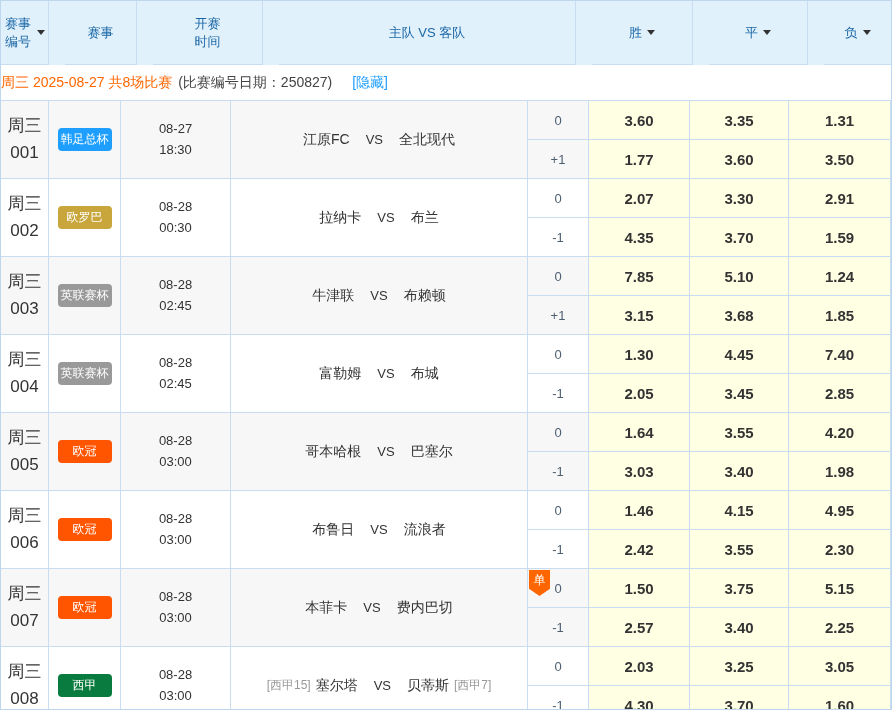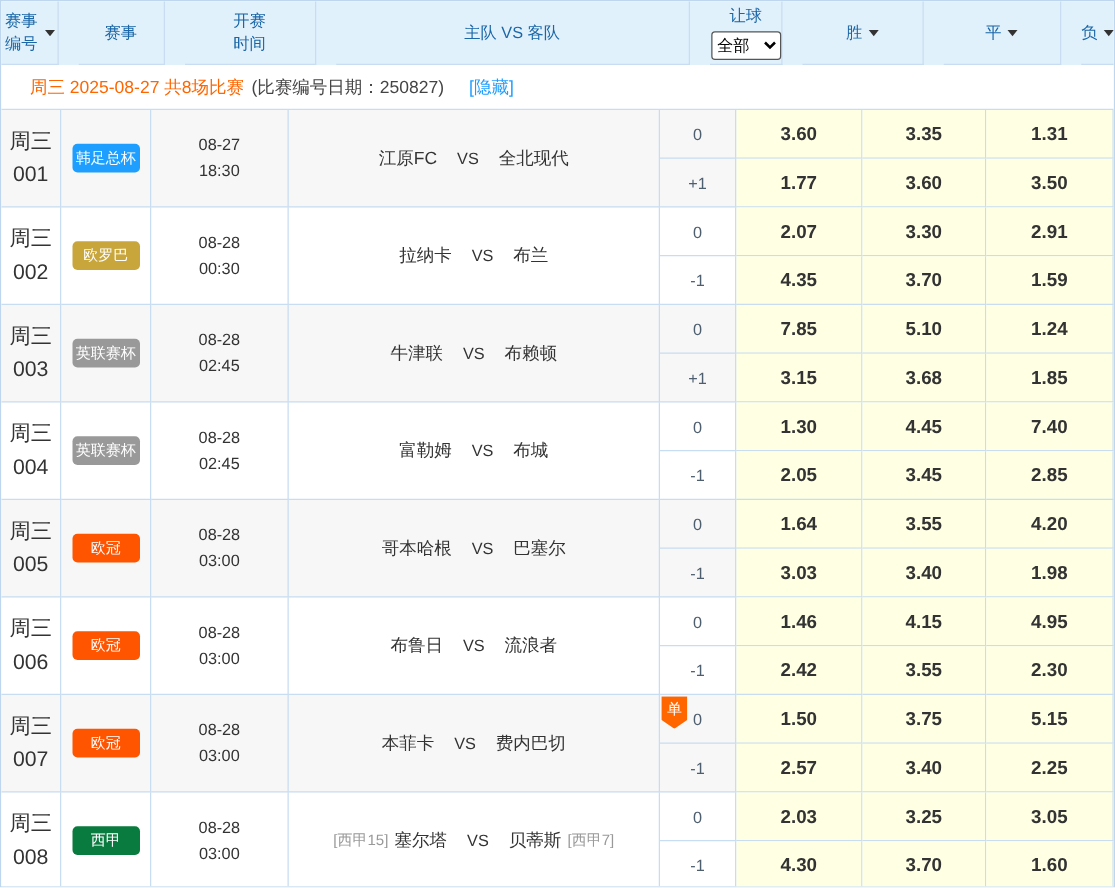--- a/index.html
+++ b/index.html
@@ -9,21 +9,21 @@
     color: #333;
   }
   .table {
     width: 892px; height: 710px;
     border: 1px solid #bed7ee;
     overflow: hidden;
     background: #fff;
   }
   
   .header-row {
-    display: flex; height: 51px;
+    display: flex; height: 64px;
     background: #e1f1fc; color: #1a66a6; font-size: 13px; gap: 16px;
   }
   .hcell {
     display: flex; align-items: center; justify-content: center;
     border-right: 1px solid #c8ddf1; border-bottom: 1px solid #c8ddf1;
     text-align: center;
   }
   .hcell:last-child { border-right: none; }
   .c1 { width: 48px; }
   .c2 { width: 72px; }
@@ -41,21 +41,21 @@
   }
   .handicap-col-header { flex-direction: column; gap: 3px; }
   .handicap-select {
     width: 56px; height: 23px; font-size: 13px; color: #000;
     border: 1px solid #555; border-radius: 3px; background: #fff;
     font-family: "Liberation Sans", "DejaVu Sans", sans-serif;
   }
   
   .date-bar {
     height: 36px; display: flex; align-items: center;
-    padding-left: 23px; font-size: 14px; background: #fff;
+    padding-left: 0; font-size: 14px; background: #fff;
     border-bottom: 1px solid #c8ddf1; white-space: nowrap;
   }
   .date-highlight { color: #ff6600; }
   .date-detail { color: #444; margin-left: 6px; }
   .hide-link { color: #1e9dff; margin-left: 20px; cursor: pointer; }
   
   .match-row { display: flex; height: 78px; background: #fff; }
   .match-row.shaded { background: #f7f7f7; }
   .cell { border-right: 1px solid #c8ddf1; border-bottom: 1px solid #c8ddf1; }
   .day-cell {
@@ -116,26 +116,20 @@
     </div>
     <div class="hcell c2">
       <span>赛事</span>
     </div>
     <div class="hcell c3">
       <span class="two-line">开赛时间</span>
     </div>
     <div class="hcell c4">
       <span>主队 VS 客队</span>
     </div>
-    <div class="hcell c5 handicap-col-header">
-      <span>让球</span>
-      <select class="handicap-select">
-        <option>全部</option>
-      </select>
-    </div>
     <div class="hcell c6">
       <span>胜</span>
       <span class="caret"></span>
     </div>
     <div class="hcell c7">
       <span>平</span>
       <span class="caret"></span>
     </div>
     <div class="hcell c8">
       <span>负</span>

